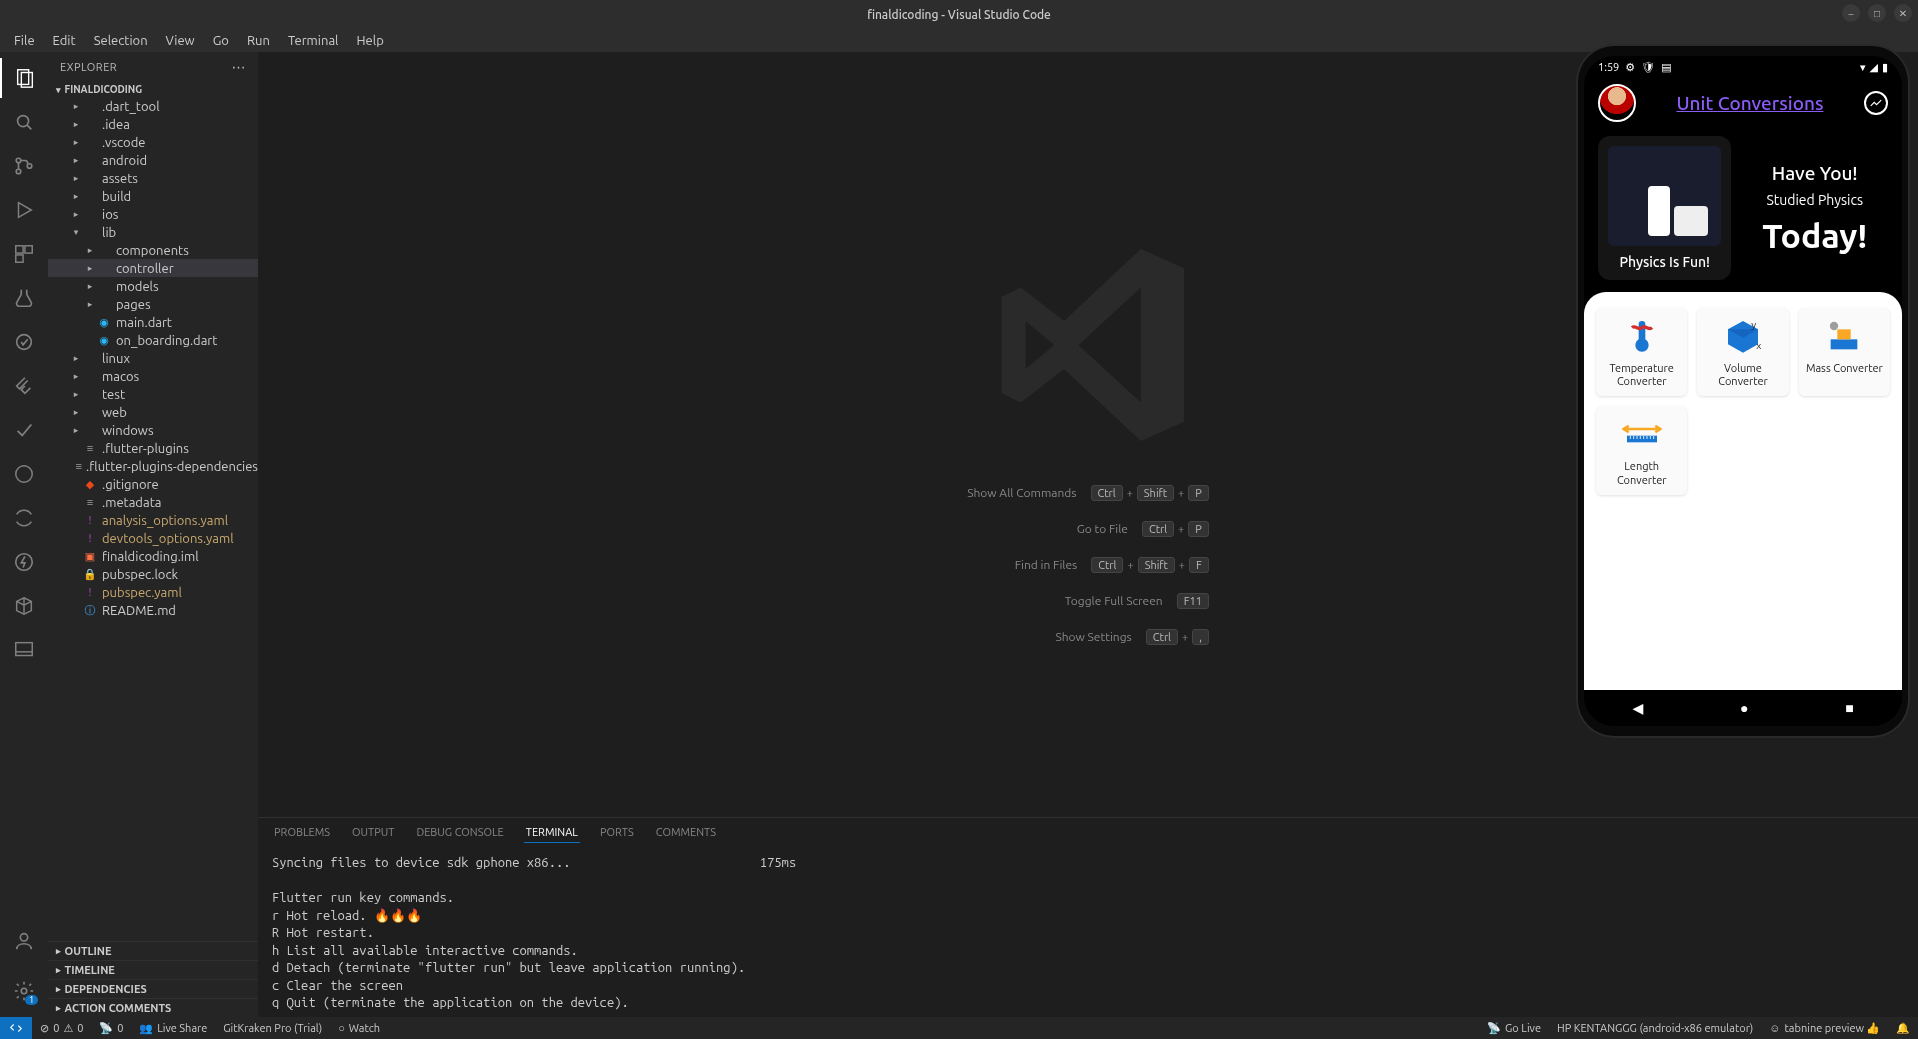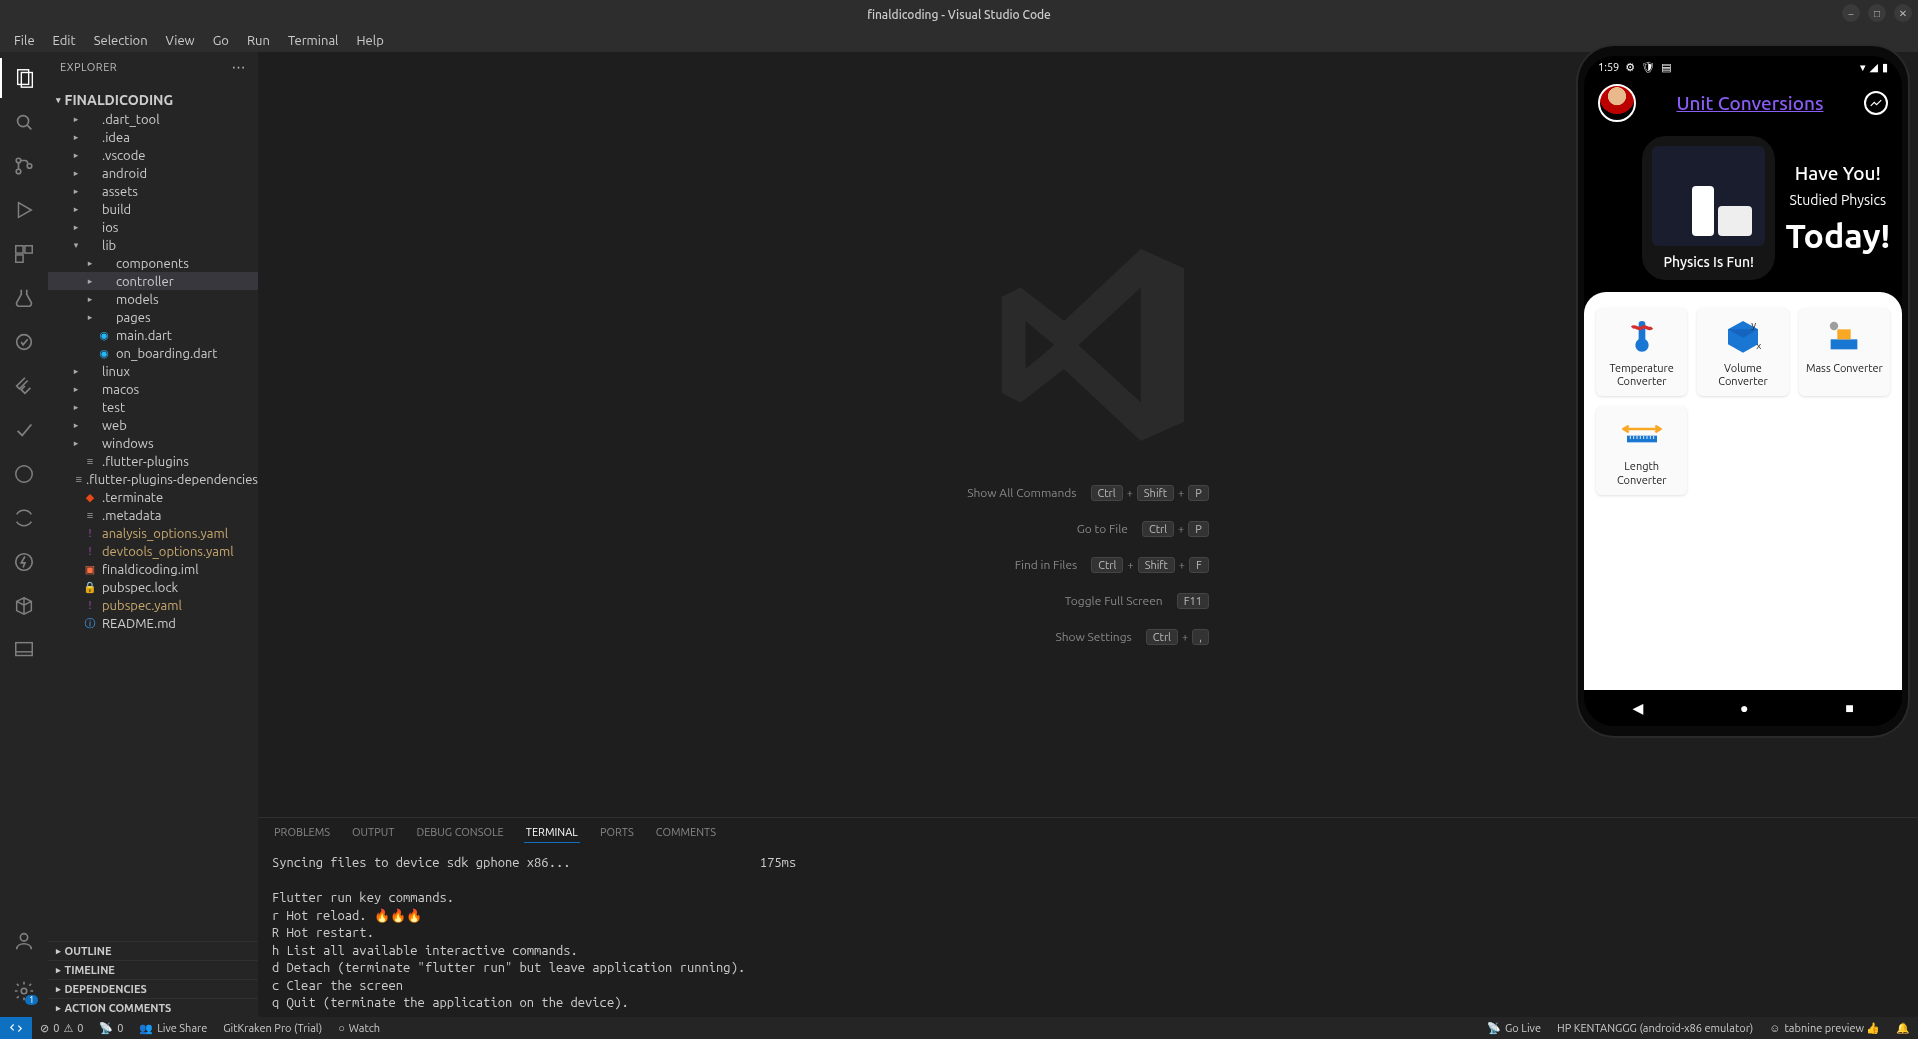--- a/index.html
+++ b/index.html
@@ -21,21 +21,21 @@
 .activitybar .ab-icon { width:48px; height:40px; display:flex; align-items:center; justify-content:center; color:#808080; cursor:pointer; position:relative; }
 .activitybar .ab-icon.active { color:#fff; border-left:2px solid #fff; }
 .activitybar .ab-icon svg { width:22px; height:22px; }
 .ab-bottom { margin-top:auto; margin-bottom:6px; }
 .badge { position:absolute; bottom:6px; right:10px; background:#0e70c0; color:#fff; border-radius:8px; font-size:9px; padding:0 4px; }
 
 
 .sidebar { width:210px; background:#252526; display:flex; flex-direction:column; }
 .sb-header { height:30px; display:flex; align-items:center; justify-content:space-between; padding:0 12px; font-size:11px; color:#bbb; letter-spacing:0.5px; }
 .dots { color:#bbb; font-size:14px; cursor:pointer; }
-.sb-section { font-size:14px; font-weight:bold; color:#ccc; padding:2px 8px; display:flex; align-items:center; gap:4px; cursor:pointer;margin-top:8px; }
+.sb-section { font-size:10px; font-weight:bold; color:#ccc; padding:2px 8px; display:flex; align-items:center; gap:4px; cursor:pointer; }
 .sb-section::before { content:'▾'; font-size:9px; color:#ccc; }
 .tree { flex:1; overflow:auto; font-size:13px; color:#ccc; }
 .tree .item { display:flex; align-items:center; height:18px; padding-left:10px; cursor:pointer; white-space:nowrap; }
 .tree .item.selected { background:#37373d; }
 .tree .chev { width:12px; display:inline-flex; justify-content:center; font-size:9px; color:#aaa; }
 .tree .icon { width:16px; text-align:center; margin-right:4px; font-size:11px; }
 .sb-collapse { border-top:1px solid #303030; padding:3px 8px; font-size:11px; font-weight:bold; color:#ccc; display:flex; align-items:center; gap:4px; cursor:pointer; }
 .sb-collapse::before { content:'▸'; font-size:9px; }
 
 
@@ -67,21 +67,21 @@
 .phone { position:absolute; right:10px; top:46px; width:330px; height:690px; background:#0a0a0a; border-radius:36px; padding:10px 6px; box-shadow:0 0 0 2px #2a2a2a; }
 .phone-screen { width:100%; height:100%; background:#000; border-radius:30px; overflow:hidden; display:flex; flex-direction:column; position:relative; }
 .ph-status { height:22px; display:flex; justify-content:space-between; padding:0 14px; color:#fff; font-size:11px; }
 .ph-status-left { display:flex; gap:6px; align-items:center; }
 .ph-status-right { display:flex; gap:4px; align-items:center; }
 .ph-header { display:flex; align-items:center; justify-content:space-between; padding:6px 14px; }
 .avatar { width:38px; height:38px; border-radius:50%; border:2px solid #fff; background:radial-gradient(circle at 50% 30%, #e8b98c 30%, #b00 32%, #b00 60%, #000 62%); }
 .ph-title { color:#8b5cf6; font-size:19px; font-weight:500;text-decoration:underline; }
 .ph-graph-icon { width:24px; height:24px; border:2px solid #fff; border-radius:50%; display:flex; align-items:center; justify-content:center; }
 .ph-hero { display:flex; gap:10px; padding:8px 14px 12px; }
-.hero-left { background:#151515; border-radius:24px; padding:10px; flex:0 0 46%; display:flex; flex-direction:column; align-items:center;margin-left:44px; }
+.hero-left { background:#151515; border-radius:12px; padding:10px; flex:0 0 46%; display:flex; flex-direction:column; align-items:center; }
 .hero-img { width:100%; height:100px; background:#1a1d2e; border-radius:6px; position:relative; overflow:hidden; }
 .hero-img::after { content:''; position:absolute; left:35%; bottom:10%; width:22px; height:50px; background:#fff; border-radius:4px; }
 .hero-img::before { content:''; position:absolute; right:12%; bottom:10%; width:34px; height:30px; background:#eee; border-radius:4px; }
 .hero-caption { color:#fff; font-size:14px; margin-top:8px; font-weight:500; }
 .hero-right { flex:1; color:#fff; display:flex; flex-direction:column; align-items:center; justify-content:center; }
 .hero-right .l1 { font-size:19px; font-weight:500; }
 .hero-right .l2 { font-size:14px; margin-top:8px; }
 .hero-right .l3 { font-size:34px; font-weight:600; margin-top:8px; }
 .ph-grid-wrap { background:#fff; flex:1; border-radius:22px 22px 0 0; padding:16px 12px; }
 .ph-grid { display:grid; grid-template-columns:repeat(3,1fr); gap:10px; }
@@ -324,21 +324,21 @@
           <span>.flutter-plugins</span>
         </div>
         <div class="item" style="padding-left: 22px;">
           <span class="chev"></span>
           <span class="icon" style="color: rgb(158, 158, 158);">≡</span>
           <span>.flutter-plugins-dependencies</span>
         </div>
         <div class="item" style="padding-left: 22px;">
           <span class="chev"></span>
           <span class="icon" style="color: rgb(230, 74, 25);">◆</span>
-          <span>.terminate</span>
+          <span>.gitignore</span>
         </div>
         <div class="item" style="padding-left: 22px;">
           <span class="chev"></span>
           <span class="icon" style="color: rgb(158, 158, 158);">≡</span>
           <span>.metadata</span>
         </div>
         <div class="item" style="padding-left: 22px;">
           <span class="chev"></span>
           <span class="icon" style="color: rgb(171, 71, 188);">!</span>
           <span style="color: rgb(201, 169, 110);">analysis_options.yaml</span>

